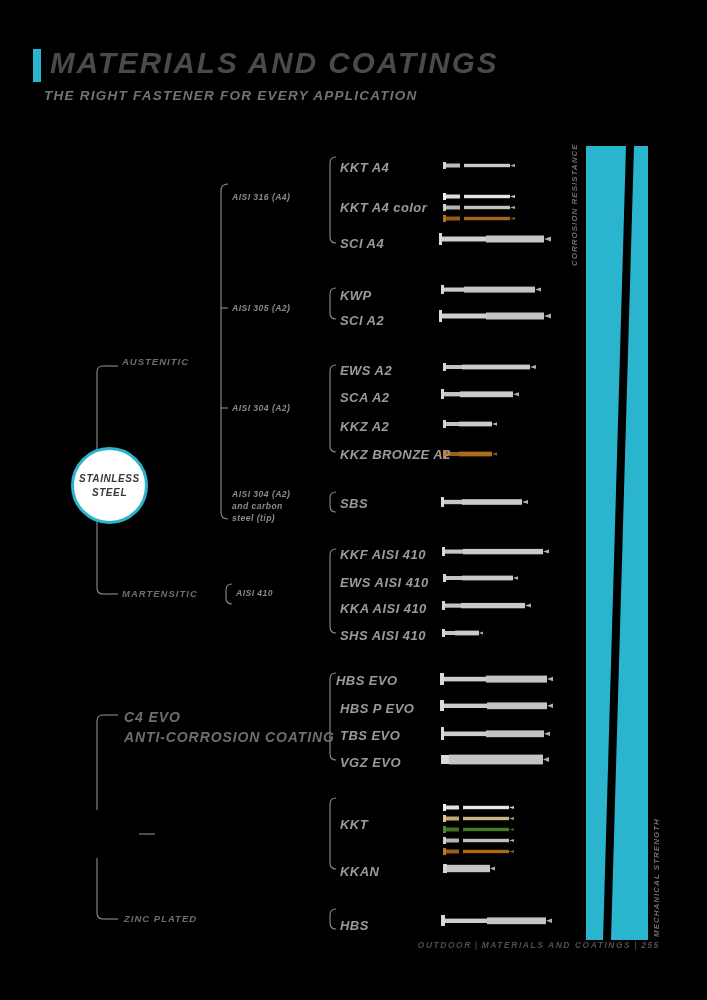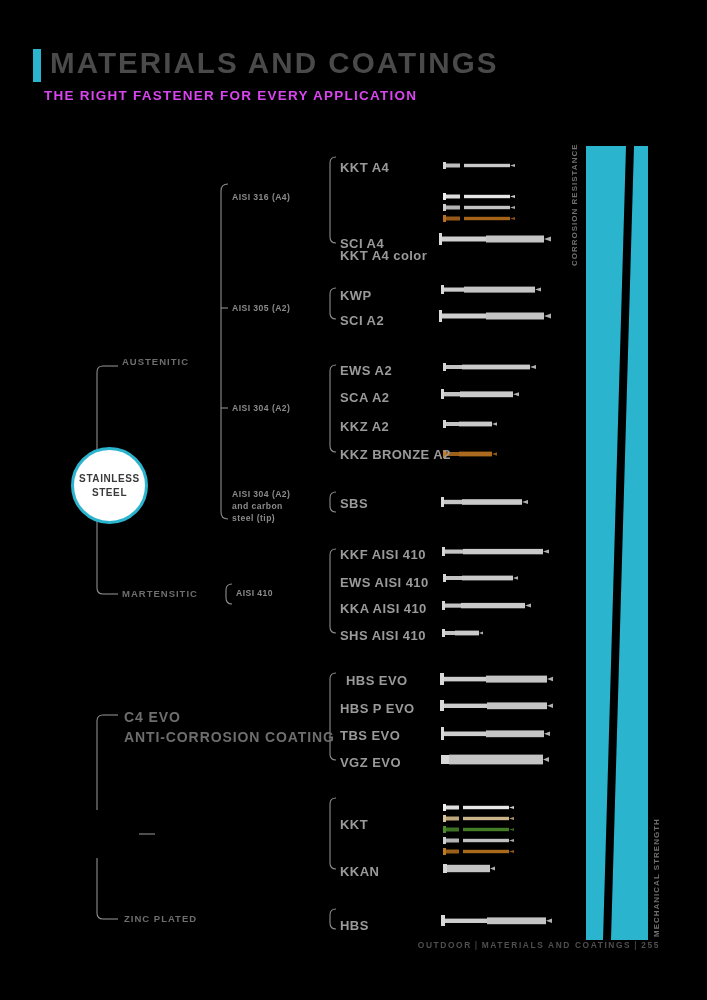--- a/index.html
+++ b/index.html
@@ -6,20 +6,21 @@
   html, body {
     width: 707px; height: 1000px;
     background: #000000;
     font-family: "Liberation Sans", sans-serif;
     overflow: hidden;
   }
   #page {
     position: relative;
     width: 707px; height: 968px;
     background: #000000;
+    font-style: italic;
   }
 
   
   .hdr-accent {
     position: absolute; left: 33px; top: 49px;
     width: 8px; height: 33px;
     background: #2bb4ce;
   }
   .hdr-title {
     position: absolute; left: 50px; top: 47px;
@@ -28,21 +29,21 @@
     color: #4a4a4a;
     font-weight: bold;
     white-space: nowrap;
     transform: scaleX(1.02);
     transform-origin: left center;
   }
   .hdr-sub {
     position: absolute; left: 44px; top: 88px;
     font-size: 13.5px;
     letter-spacing: 1.25px;
-    color: #d946ef;
+    color: #737373;
     font-weight: bold;
     white-space: nowrap;
   }
 
   
   .node-circle {
     position: absolute;
     border-radius: 50%;
     background: #ffffff;
     border: 3px solid #2bb4ce;
@@ -346,39 +347,39 @@
 
   <div class="lvl2" style="left:232px; top:192px;">AISI 316 (A4)</div>
   <div class="lvl2" style="left:232px; top:303px;">AISI 305 (A2)</div>
   <div class="lvl2" style="left:232px; top:403px;">AISI 304 (A2)</div>
   <div class="lvl2" style="left:232px; top:489px;">AISI 304 (A2)
 and carbon
 steel (tip)</div>
   <div class="lvl2" style="left:236px; top:588px;">AISI 410</div>
 
   <div class="lvl3" style="left:340px; top:160px;">KKT A4</div>
-  <div class="lvl3" style="left:340px; top:200px;margin-top:48px;">KKT A4 color</div>
+  <div class="lvl3" style="left:340px; top:200px;">KKT A4 color</div>
   <div class="lvl3" style="left:340px; top:236px;">SCI A4</div>
 
   <div class="lvl3" style="left:340px; top:288px;">KWP</div>
   <div class="lvl3" style="left:340px; top:313px;">SCI A2</div>
 
   <div class="lvl3" style="left:340px; top:363px;">EWS A2</div>
   <div class="lvl3" style="left:340px; top:390px;">SCA A2</div>
   <div class="lvl3" style="left:340px; top:419px;">KKZ A2</div>
   <div class="lvl3" style="left:340px; top:447px;">KKZ BRONZE A2</div>
 
   <div class="lvl3" style="left:340px; top:496px;text-align:right;">SBS</div>
 
   <div class="lvl3" style="left:340px; top:547px;">KKF AISI 410</div>
   <div class="lvl3" style="left:340px; top:575px;">EWS AISI 410</div>
   <div class="lvl3" style="left:340px; top:601px;">KKA AISI 410</div>
   <div class="lvl3" style="left:340px; top:628px;">SHS AISI 410</div>
 
-  <div class="lvl3" style="left:338px; top:673px;padding-left:8px;">HBS EVO</div>
+  <div class="lvl3" style="left:328px; top:673px;padding-left:8px;">HBS EVO</div>
   <div class="lvl3" style="left:340px; top:701px;">HBS P EVO</div>
   <div class="lvl3" style="left:340px; top:728px;">TBS EVO</div>
   <div class="lvl3" style="left:340px; top:755px;">VGZ EVO</div>
 
   <div class="lvl3" style="left:340px; top:817px;">KKT</div>
   <div class="lvl3" style="left:340px; top:864px;">KKAN</div>
 
   <div class="lvl3" style="left:340px; top:918px;">HBS</div>
 
   <div class="vtext up" style="left:570px; top:146px; height:120px;">CORROSION RESISTANCE</div>

